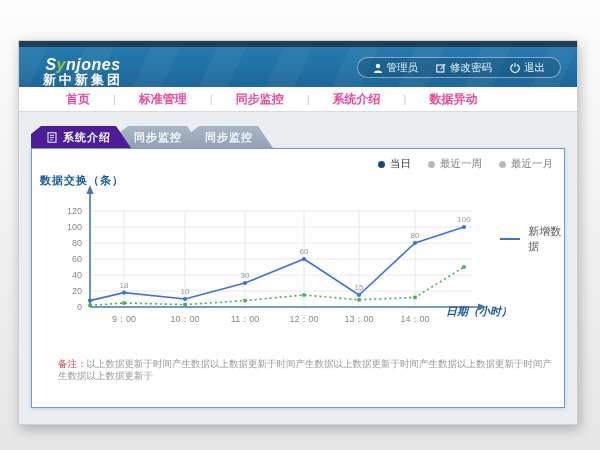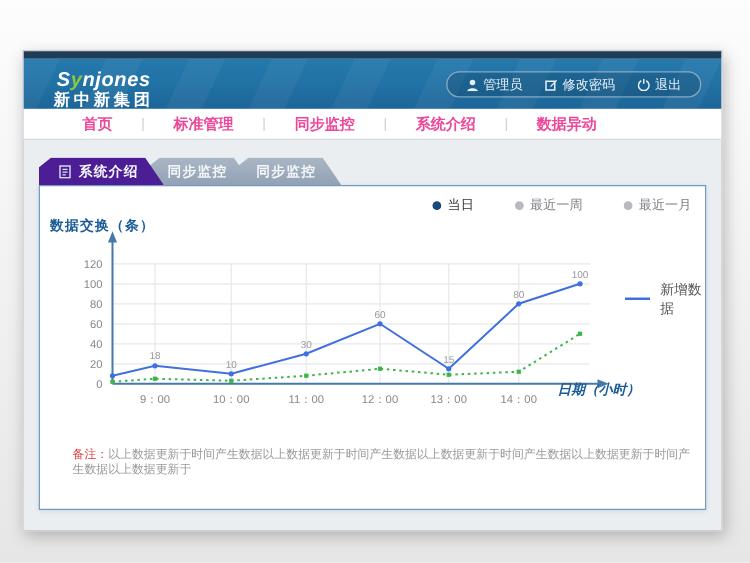--- a/index.html
+++ b/index.html
@@ -41,21 +41,21 @@
     padding:0 20px 0 16px; margin-right:-13px;
     font-size:11px; font-weight:bold; letter-spacing:1px; color:#f3f6f9; cursor:pointer;
     clip-path:polygon(0 100%, 0 8px, 10px 0, calc(100% - 15px) 0, 100% 100%);
     background:linear-gradient(180deg,#a9b6c4,#92a2b4); }
   .tab.active { background:#4c1d95; z-index:3; position:relative; }
   .tab:nth-child(2){ z-index:2; } .tab:nth-child(3){ z-index:1; }
 
   .panel { position:absolute; left:12px; top:107px; width:534px; height:260px;
     background:#fff; border:1px solid #6f9cc0; box-shadow:0 1px 4px rgba(40,70,100,.18); }
 
-  .time-range { position:absolute; top:8px; right:11px; display:flex; gap:33px; align-items:center; }
+  .time-range { position:absolute; top:8px; right:11px; display:flex; gap:17px; align-items:center; }
   .tr-opt { display:flex; align-items:center; gap:5px; font-size:10.5px; color:#7b7f84; cursor:pointer; }
   .tr-dot { width:7px; height:7px; border-radius:50%; background:#b6babe; }
   .tr-opt.selected { color:#333; }
   .tr-opt.selected .tr-dot { background:#17497b; }
 
   .ylabel { position:absolute; left:8px; top:24px; font-size:11px; font-weight:bold;
     color:#1a5c96; letter-spacing:1px; }
   .xlabel { position:absolute; left:414px; top:155px; font-size:11px; font-weight:bold; color:#1a5c96;font-style:italic; }
 
   .chart-svg { position:absolute; left:0; top:22px; }

